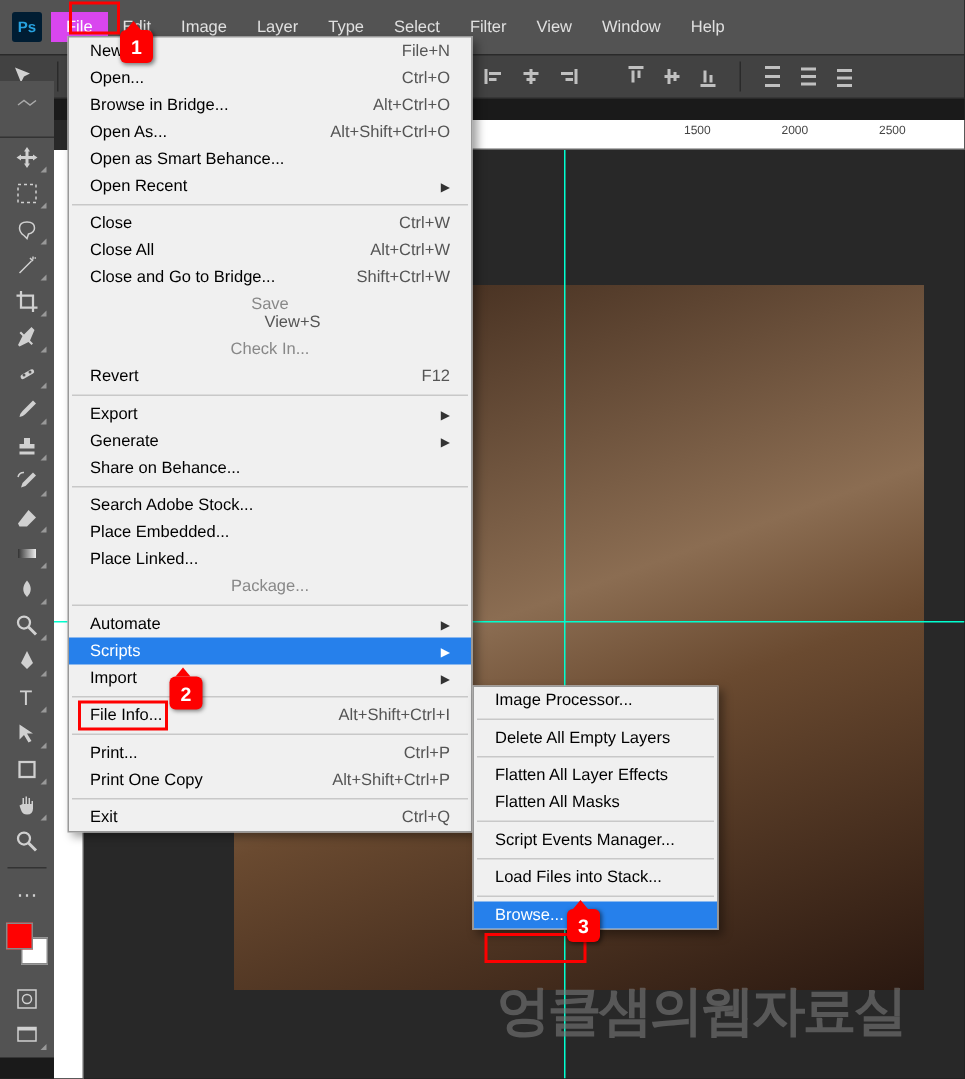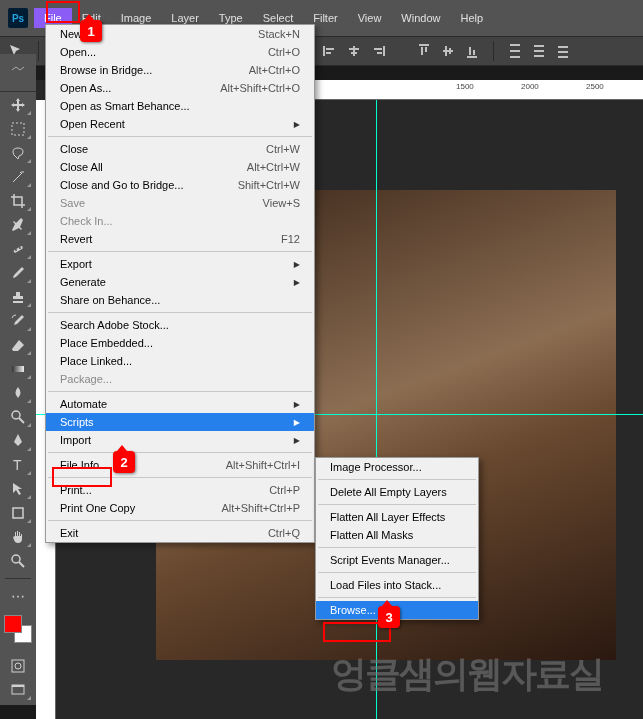--- a/index.html
+++ b/index.html
@@ -1,21 +1,21 @@
 <!DOCTYPE html>
 <html><head>
 <meta charset="utf-8">
 <style>
 * { margin: 0; padding: 0; box-sizing: border-box; font-family: "Segoe UI", Tahoma, sans-serif; }
 body { background: #1a1a1a; width: 643px; height: 719px; overflow: hidden; position: relative; }
 
 .menubar { background: #535353; height: 36px; display: flex; align-items: center; padding-left: 8px; }
 .ps-logo { width: 20px; height: 20px; background: #001d33; color: #27a3e1; font-size: 10px; font-weight: bold; display: flex; align-items: center; justify-content: center; border-radius: 2px; margin-right: 6px; }
 .menu-item { color: #e0e0e0; font-size: 11px; padding: 4px 10px; cursor: pointer; }
-.menu-item.active { background: #8b5cf6; color: #fff; }
+.menu-item.active { background: #d946ef; color: #fff; }
 
 .options-bar { background: #424242; height: 30px; border-top: 1px solid #2a2a2a; border-bottom: 1px solid #2a2a2a; display: flex; align-items: center; padding: 0 8px; gap: 10px; }
 .options-bar .icon-btn { width: 16px; height: 16px; color: #c0c0c0; font-size: 11px; }
 .options-bar .sep { width: 1px; height: 20px; background: #2a2a2a; margin: 0 4px; }
 .options-text { color: #999; font-size: 11px; }
 
 .toolbar { position: absolute; left: 0; top: 54px; width: 36px; background: #535353; display: flex; flex-direction: column; align-items: center; padding: 4px 0; gap: 2px; z-index: 5; }
 .tool { width: 28px; height: 22px; display: flex; align-items: center; justify-content: center; color: #d0d0d0; cursor: pointer; position: relative; }
 .tool svg { width: 16px; height: 16px; }
 .tool-tri { position: absolute; right: 1px; bottom: 1px; width: 0; height: 0; border-left: 4px solid transparent; border-bottom: 4px solid #999; }
@@ -26,21 +26,21 @@
 .canvas-area { position: absolute; left: 36px; top: 80px; right: 0; bottom: 0; background: #282828; }
 .ruler-h { position: absolute; top: 0; left: 20px; right: 0; height: 20px; background: #fff; border-bottom: 1px solid #666; font-size: 8px; color: #444; }
 .ruler-h span { position: absolute; top: 2px; }
 .ruler-v { position: absolute; top: 20px; left: 0; width: 20px; bottom: 0; background: #fff; border-right: 1px solid #666; }
 .photo { position: absolute; top: 110px; left: 120px; width: 460px; height: 470px; background: linear-gradient(160deg, #3a2518 0%, #8b6d52 45%, #6a4a30 60%, #2a1810 100%); }
 .guide-v { position: absolute; top: 20px; bottom: 0; width: 1px; background: #00ffd0; }
 .guide-h { position: absolute; left: 0; right: 0; height: 1px; background: #00ffd0; }
 
 .dropdown { position: absolute; background: #f0f0f0; border: 1px solid #999; box-shadow: 3px 3px 6px rgba(0,0,0,0.4); font-size: 11px; z-index: 20; }
 .dropdown-item { display: flex; justify-content: space-between; align-items: center; padding: 3px 14px; color: #000; cursor: pointer; white-space: nowrap; }
-.dropdown-item.disabled { color: #888; }
+.dropdown-item.disabled { color: #888; flex-direction: column; }
 .dropdown-item.highlight { background: #2680eb; color: #fff; }
 .dropdown-sep { height: 1px; background: #c8c8c8; margin: 3px 2px; }
 .dropdown-item .shortcut { margin-left: 30px; color: #555; }
 .dropdown-item .arrow { margin-left: 20px; color: #333; }
 .dropdown-item.highlight .arrow { color: #fff; }
 
 .file-menu { top: 24px; left: 45px; width: 270px; }
 .scripts-menu { top: 457px; left: 315px; width: 164px; }
 
 .callout { position: absolute; width: 22px; height: 22px; background: #fe0000; border-radius: 4px; color: #fff; font-weight: bold; font-size: 13px; display: flex; align-items: center; justify-content: center; z-index: 40; box-shadow: 1px 1px 3px rgba(0,0,0,.5); }
@@ -296,21 +296,21 @@
     </div>
   <div class="ruler-v"></div>
   <div class="photo"></div>
   <div class="guide-v" style="left:340px"></div>
   <div class="guide-h" style="top:334px"></div>
 </div>
 
 <div class="dropdown file-menu" id="fileMenu">
     <div class="dropdown-item">
       <span>New...</span>
-      <span class="shortcut">Stack+N</span>
+      <span class="shortcut">File+N</span>
     </div>
     <div class="dropdown-item">
       <span>Open...</span>
       <span class="shortcut">Ctrl+O</span>
     </div>
     <div class="dropdown-item">
       <span>Browse in Bridge...</span>
       <span class="shortcut">Alt+Ctrl+O</span>
     </div>
     <div class="dropdown-item">

